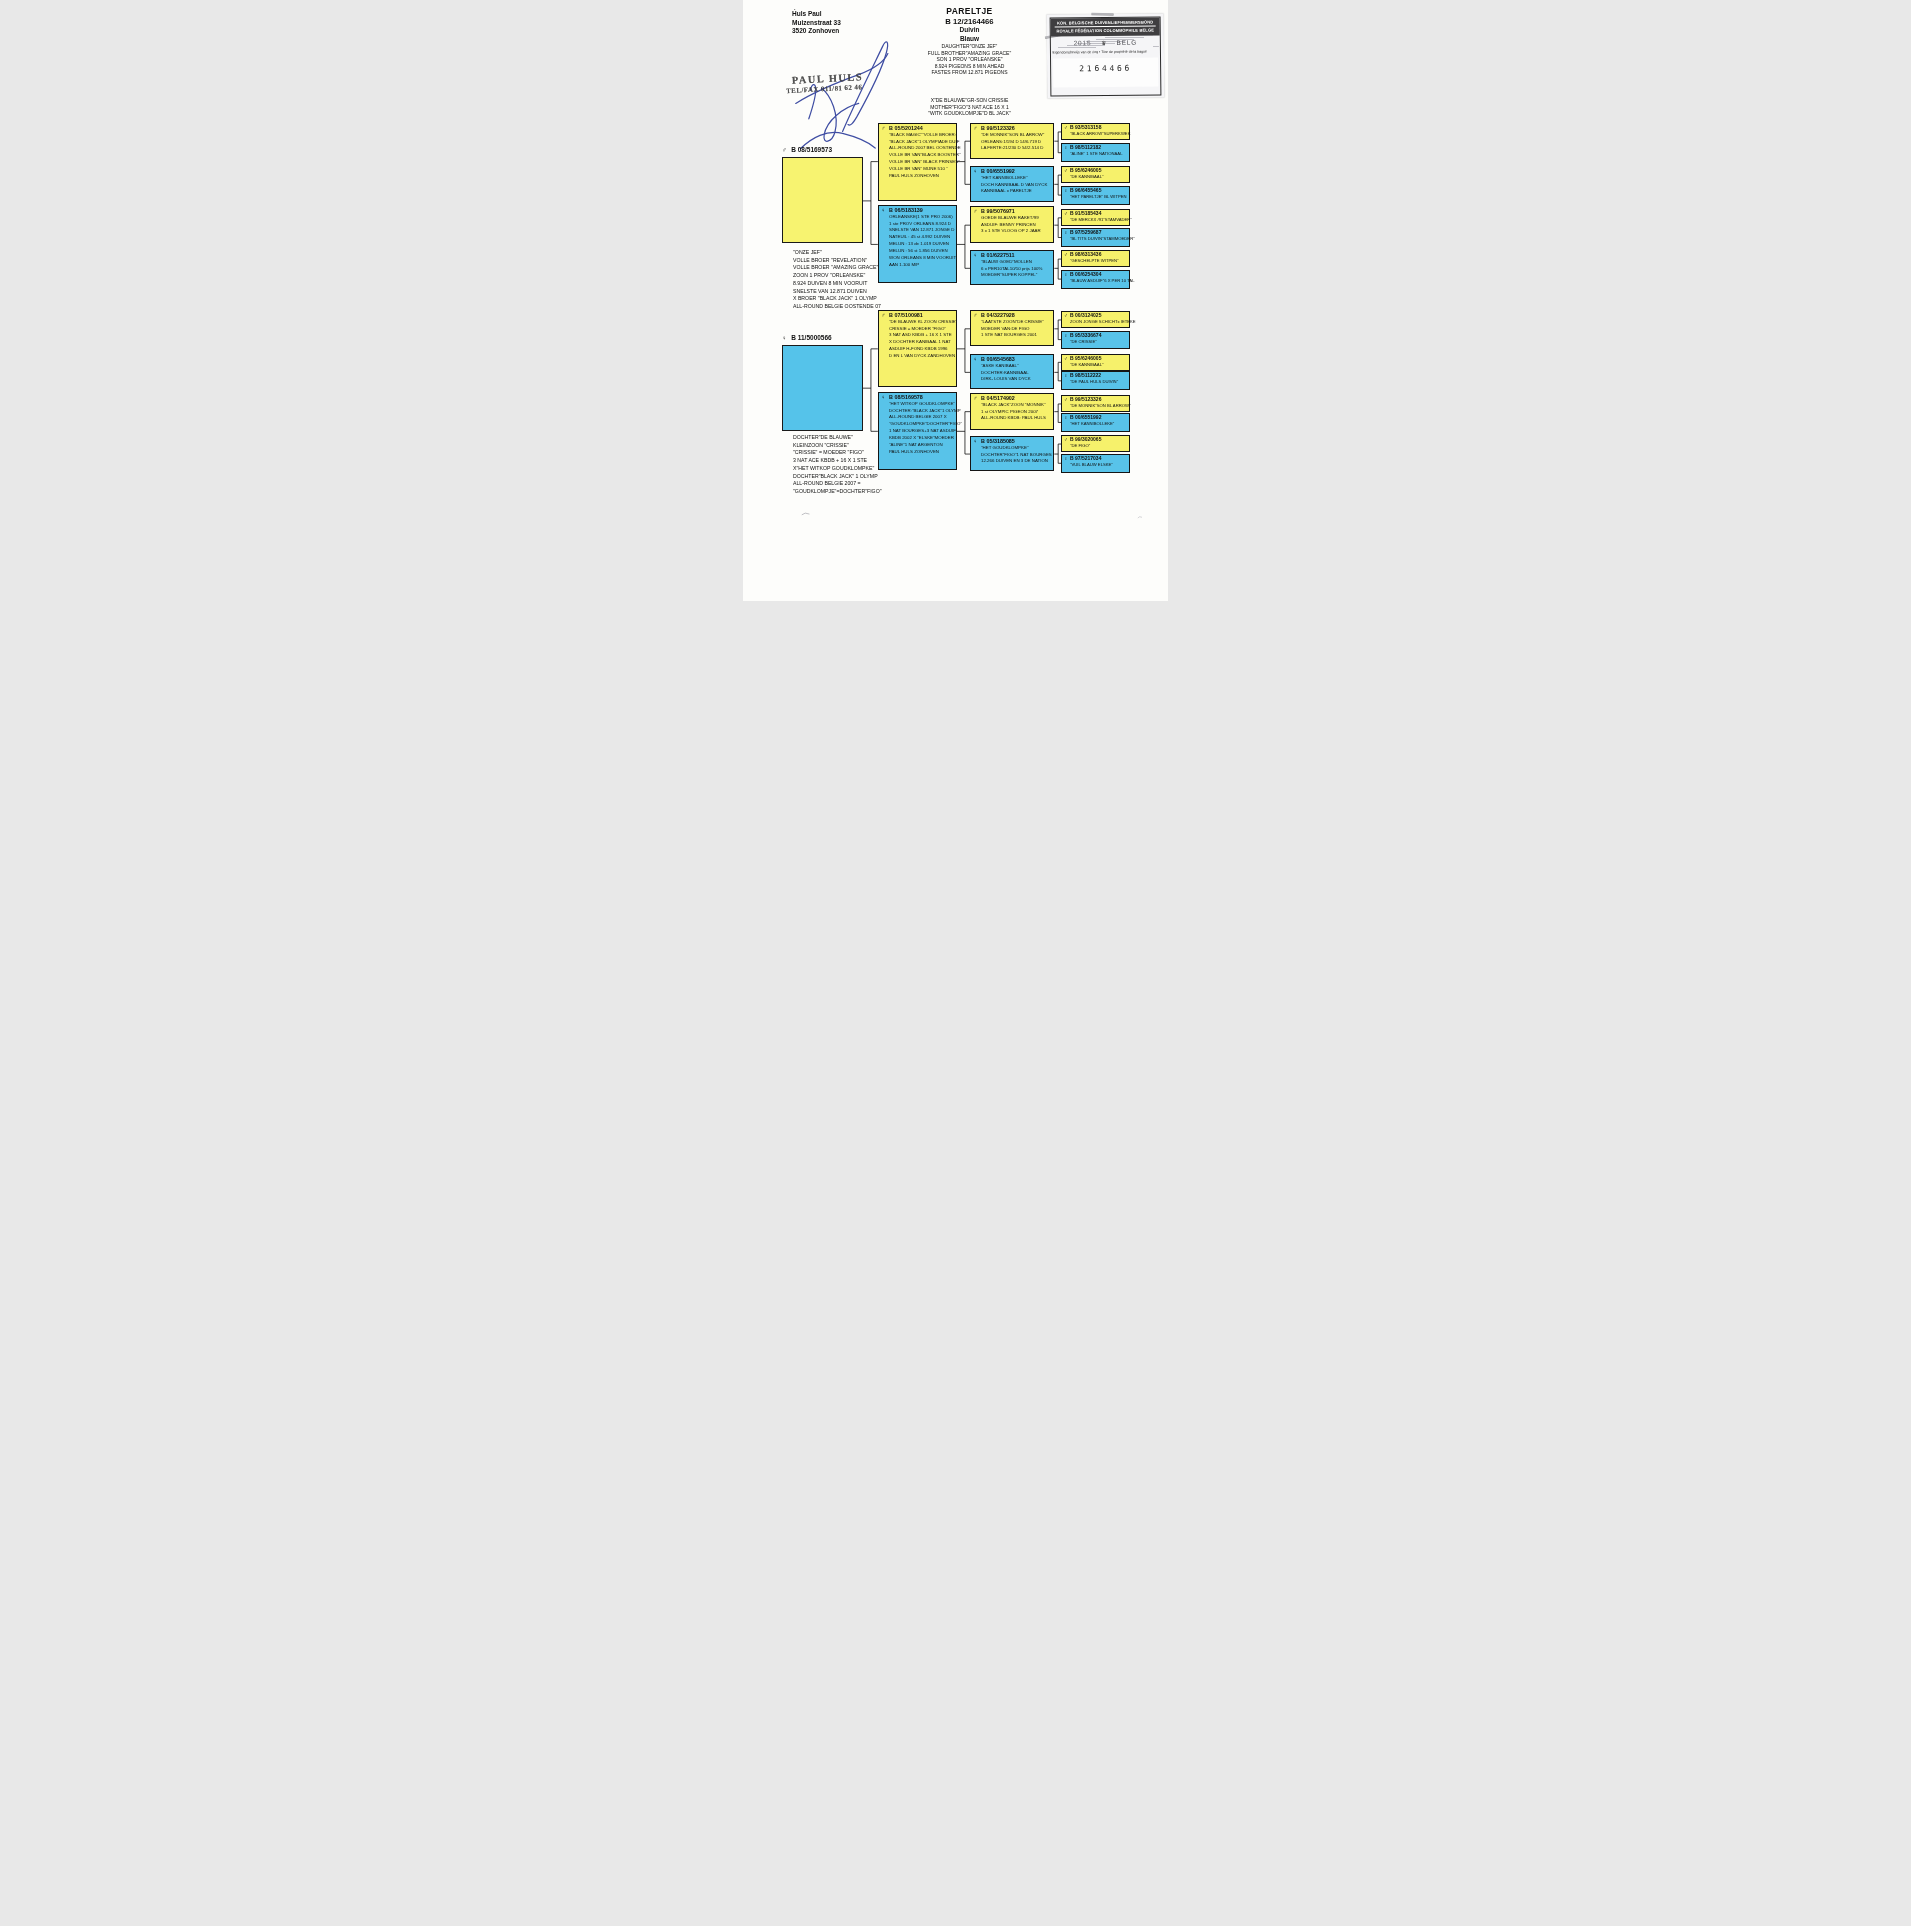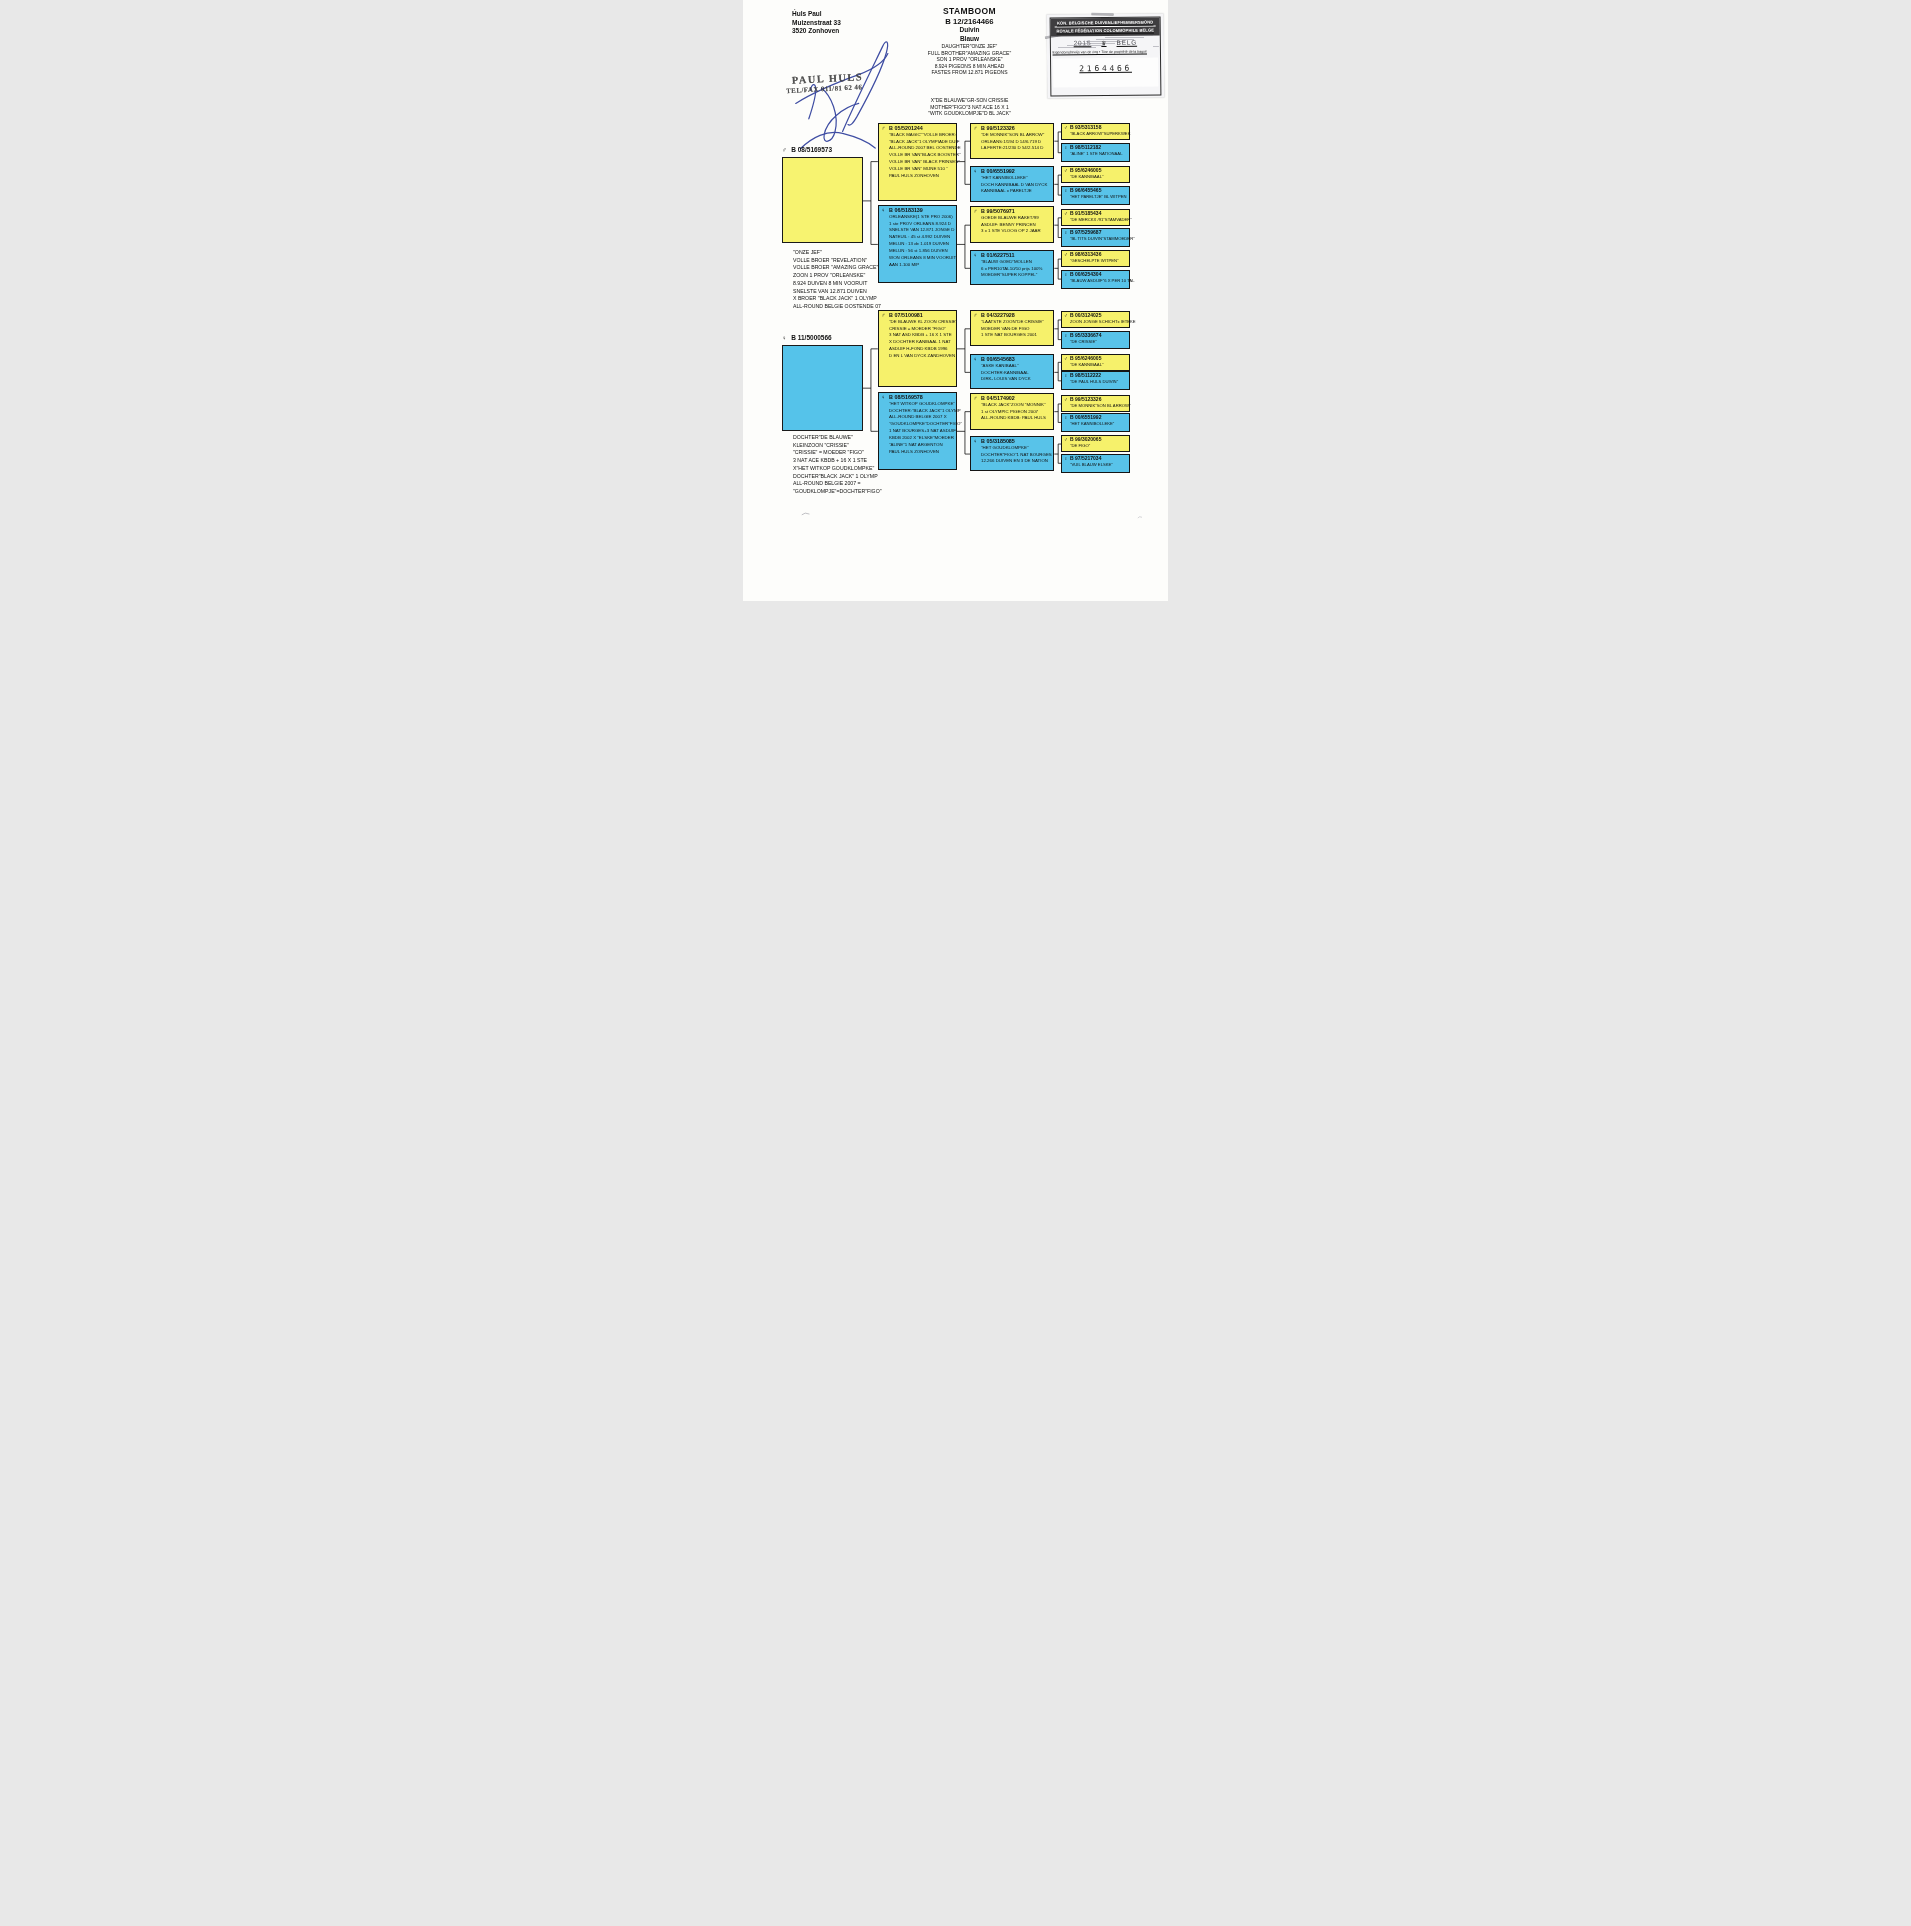--- a/index.html
+++ b/index.html
@@ -22,21 +22,21 @@
   .t-sex,.t-color{font-size:6.5px;font-weight:700;line-height:8.5px;}
   .t-lines div{font-size:5px;line-height:6.4px;white-space:nowrap;}
   .subject-lines{position:absolute;left:161px;top:97px;width:131px;text-align:center;}
   .subject-lines div{font-size:5px;line-height:6.5px;white-space:nowrap;}
 
   
   .cert{position:absolute;left:304px;top:14px;width:117px;height:84px;transform:rotate(-0.6deg);
         background-color:#f5f5f7;
         background-image:radial-gradient(#c7c7cd 0.4px,transparent 0.5px);background-size:1.9px 1.9px;
         box-shadow:0 0 1.2px rgba(0,0,0,.25);}
-  .cert-inner{position:absolute;left:3.1px;top:3.1px;right:3.1px;bottom:2.3px;border:0.6px solid #2a2a2a;text-decoration:underline;}
+  .cert-inner{position:absolute;left:3.1px;top:3.1px;right:3.1px;bottom:2.3px;border:0.6px solid #2a2a2a;}
   .cert-banner{background:#3f3e40;color:#fff;text-align:center;font-weight:700;font-size:4.1px;
                letter-spacing:0.1px;padding:1.5px 0.4px 1.9px;line-height:1.45;}
   .cert-banner .divider{border-top:0.4px solid #fff;margin:0.8px 3.9px;}
   .cert-year-row{display:flex;justify-content:center;align-items:center;gap:10px;font-size:6.5px;
                padding:2.7px 0 2.3px;margin:0.4px 0.8px 0;
                background:repeating-linear-gradient(to bottom,transparent 0 1.5px,rgba(90,90,105,.35) 1.5px 1.9px);}
   .cert-year{color:#5a5a60;letter-spacing:0.8px;}
   .cert-country{color:#4a4a50;letter-spacing:0.8px;}
   .crown{font-size:5.8px;color:#333;}
   .cert-sub{font-size:3.5px;color:#1e1e1e;padding:1.5px 1.5px 1.2px;text-align:left;white-space:nowrap;}
@@ -148,21 +148,21 @@
       <path d="M40,290 C70,260 110,240 150,250 C190,260 220,275 235,288"></path>
     </g>
   </svg>
 
   <div class="stamp">
     <div class="stamp-name">PAUL HULS</div>
     <div class="stamp-tel">TEL/FAX 011/81 62 46</div>
   </div>
 
   <div class="title-block">
-    <div class="t-heading">STAMBOOM</div>
+    <div class="t-heading">PARELTJE</div>
     <div class="t-ring">B 12/2164466</div>
     <div class="t-sex">Duivin</div>
     <div class="t-color">Blauw</div>
     <div class="t-lines" id="title-lines">
         <div>DAUGHTER"ONZE JEF"</div>
         <div>FULL BROTHER"AMAZING GRACE"</div>
         <div>SON 1 PROV "ORLEANSKE"</div>
         <div>8.924 PIGEONS 8 MIN AHEAD</div>
         <div>FASTES FROM 12.871 PIGEONS</div>
       </div>

